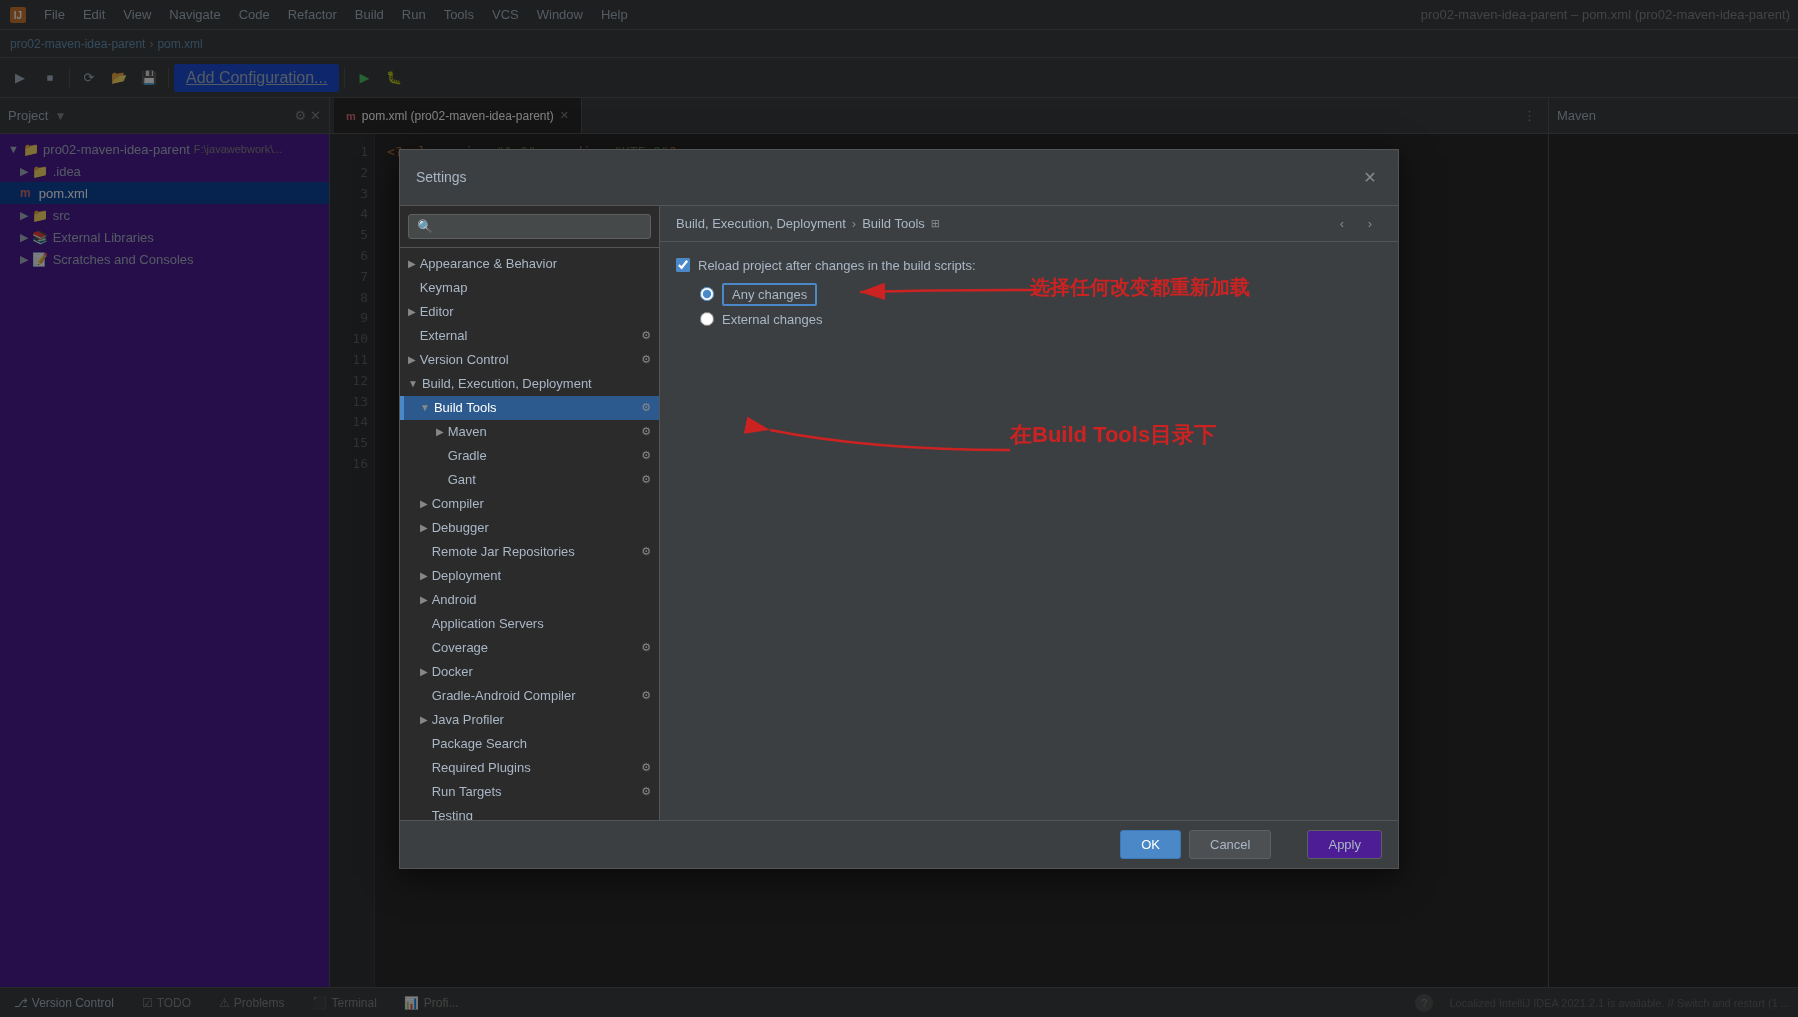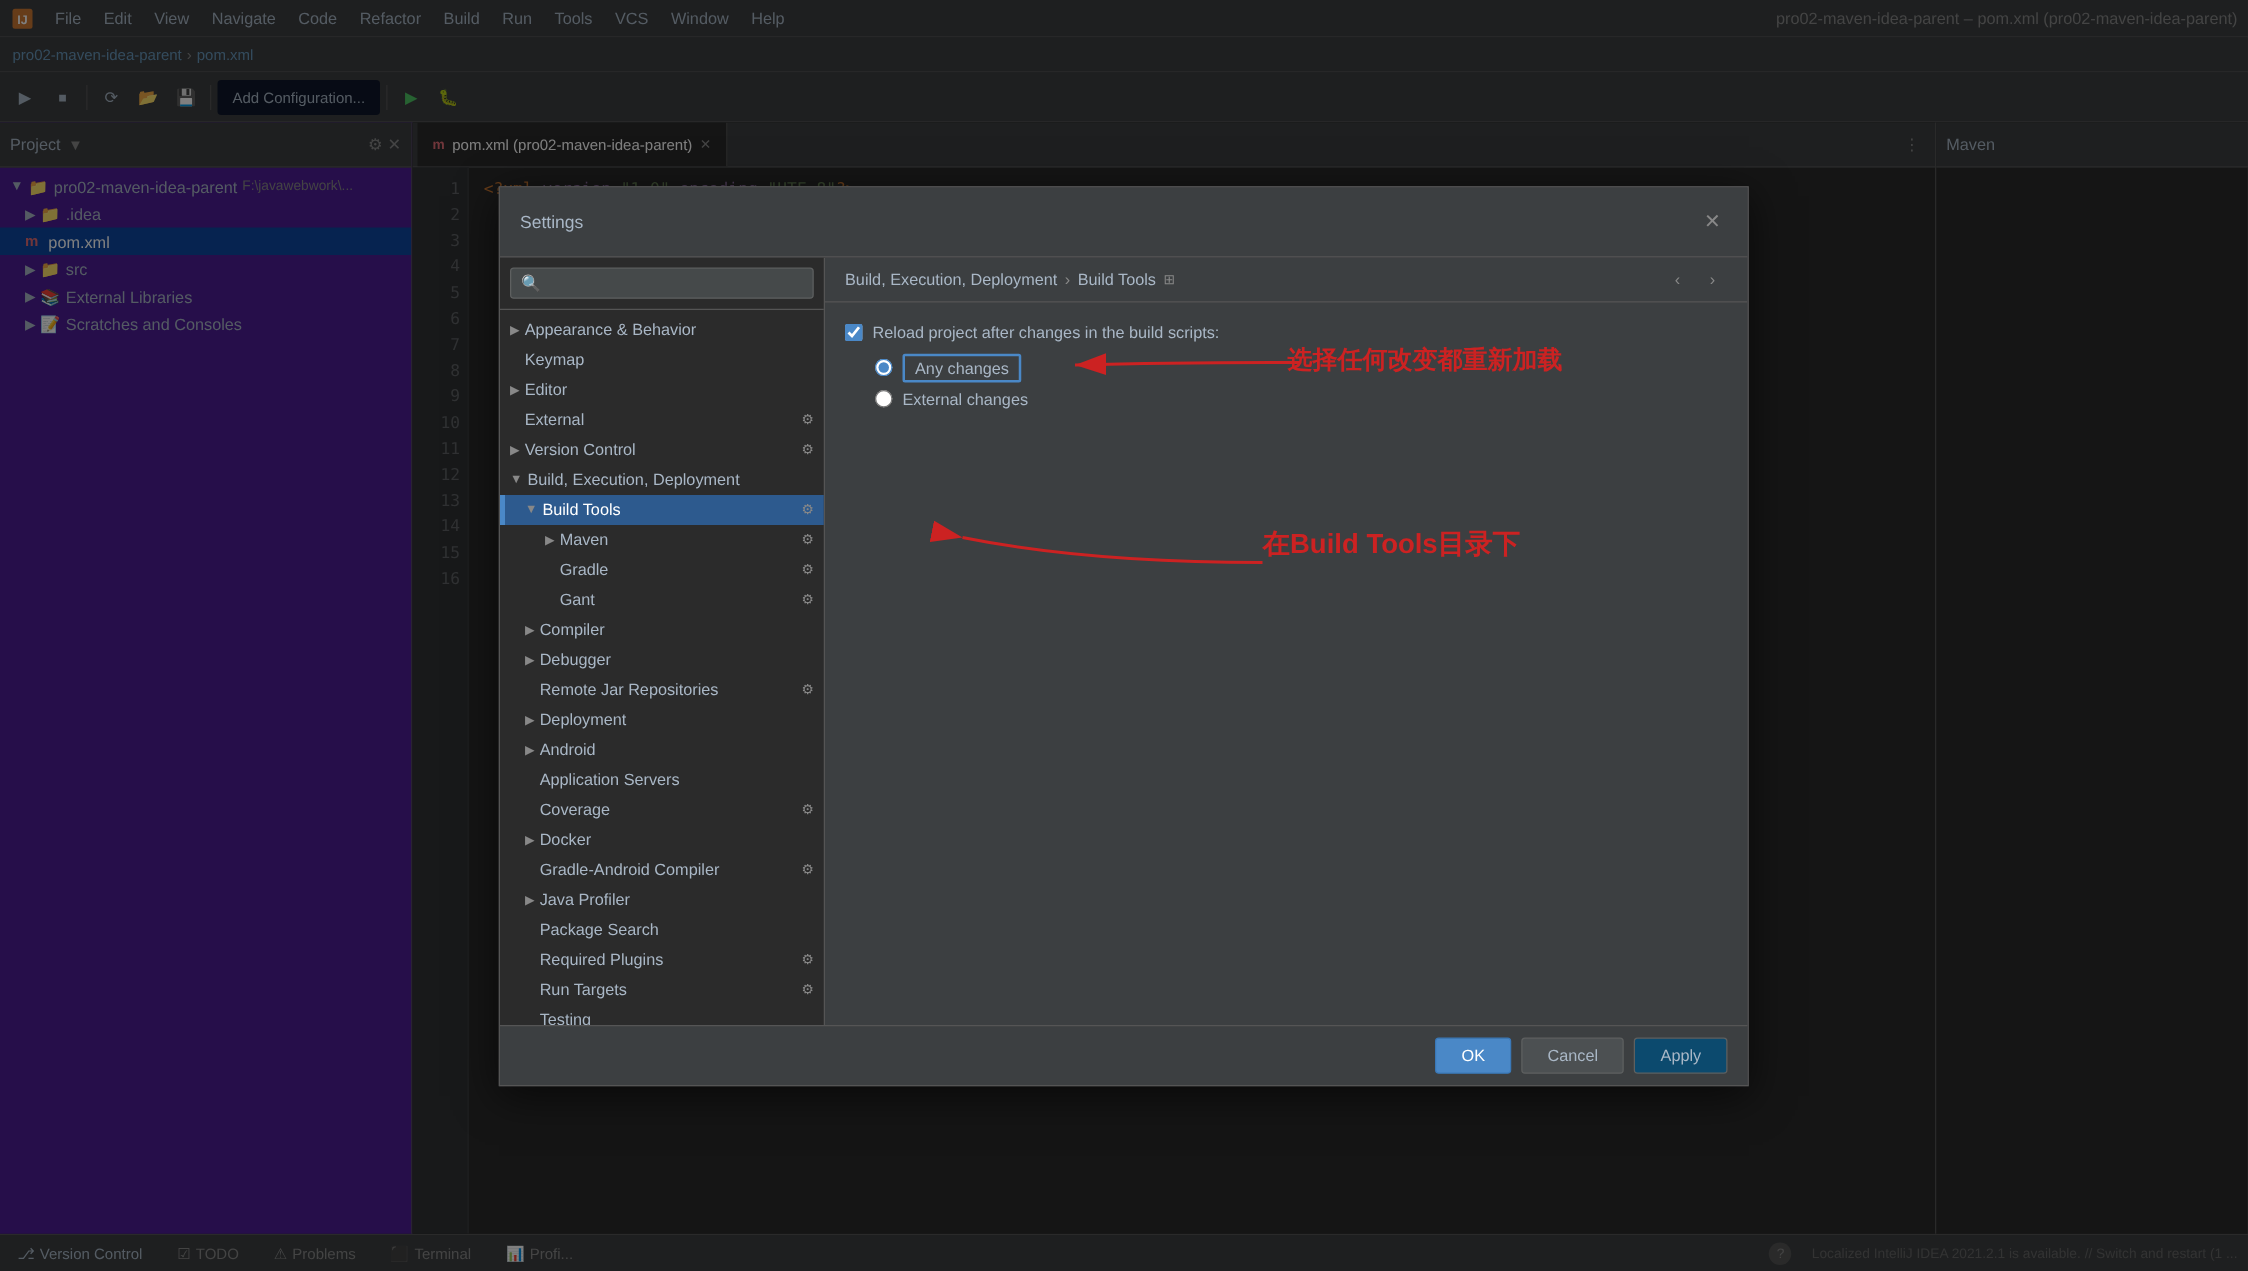--- a/index.html
+++ b/index.html
@@ -362,21 +362,21 @@
     }
 
     .settings-main {
       flex: 1;
       padding: 16px;
       overflow-y: auto;
       position: relative;
     }
     .checkbox-row {
       display: flex;
-      align-items: flex-end;
+      align-items: center;
       gap: 8px;
       margin-bottom: 10px;
     }
     .checkbox-row input[type="checkbox"] {
       accent-color: #4a88c7;
       width: 14px;
       height: 14px;
     }
     .radio-group {
       margin-left: 24px;
@@ -436,23 +436,24 @@
       background: #4a88c7;
       color: #fff;
       border-color: #3a78b7;
     }
     .footer-btn-secondary {
       background: #4c5052;
       color: #a9b7c6;
       border-color: #5e6060;
     }
     .footer-btn-apply {
-      background: #0c4a6e;
+      background: #4c1d95;
       color: #a9b7c6;
       border-color: #5e6060;
+      margin-left: 28px;
     }
 
     
     .svg-arrow {
       position: absolute;
       pointer-events: none;
     }
   </style>
 </head>
 <body>
@@ -486,21 +487,21 @@
 </div>
 
 <div class="toolbar">
   <div class="toolbar-btn">▶</div>
   <div class="toolbar-btn">⏹</div>
   <div class="toolbar-sep"></div>
   <div class="toolbar-btn">⟳</div>
   <div class="toolbar-btn">📂</div>
   <div class="toolbar-btn">💾</div>
   <div class="toolbar-sep"></div>
-  <div class="toolbar-btn" style="width:auto;padding:0 12px;background:#0f172a;border-radius:3px;font-size:12px;">Add Configuration...</div>
+  <div class="toolbar-btn" style="width:auto;padding:0 12px;background:#1d4ed8;border-radius:3px;font-size:16px;text-decoration:underline;">Add Configuration...</div>
   <div class="toolbar-sep"></div>
   <div class="toolbar-btn" style="color:#4fc464;">▶</div>
   <div class="toolbar-btn" style="color:#6897bb;">🐛</div>
 </div>
 
 <div class="main-layout">
 
   <div class="sidebar">
     <div class="sidebar-header">
       <span style="font-weight:500;">Project</span>

